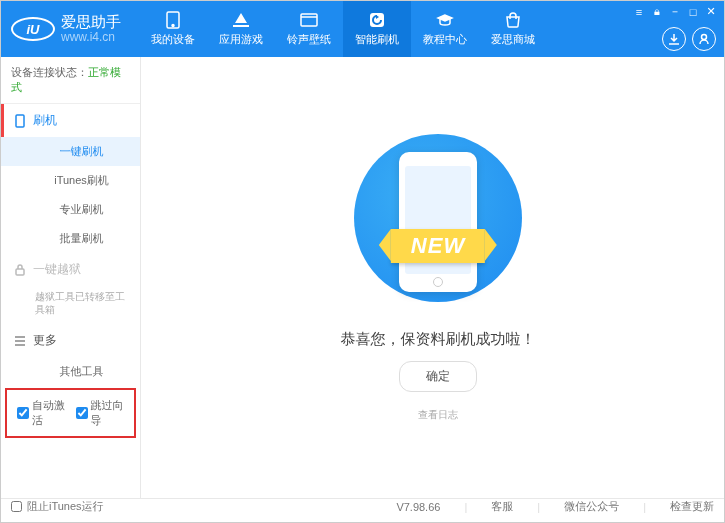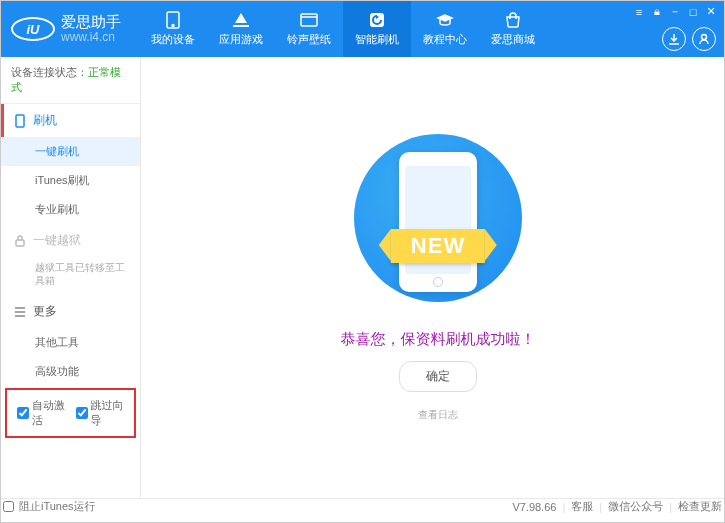--- a/index.html
+++ b/index.html
@@ -22,49 +22,49 @@
     .header-right { position: absolute; right: 8px; bottom: 6px; display: flex; gap: 6px; }
     .header-circle { width: 24px; height: 24px; border: 1.5px solid #fff; border-radius: 50%; display: flex; align-items: center; justify-content: center; color: #fff; cursor: pointer; }
     
     .main-area { display: flex; height: 441px; gap: 11px; }
     
     .sidebar { width: 140px; border-right: 1px solid #e8e8e8; display: flex; flex-direction: column; font-size: 12px; overflow: hidden; }
     .device-status { padding: 8px 10px; color: #666; font-size: 11px; border-bottom: 1px solid #eee; }
     .device-status .mode { color: #2ea82e; }
     .side-header { display: flex; align-items: center; gap: 6px; padding: 8px 12px; color: #555; font-size: 12px; cursor: pointer; }
     .side-header.primary { border-left: 3px solid #ef4444; color: #1e8bf0; padding-left: 9px; }
-    .side-item { padding: 7px 12px 7px 34px; color: #666; font-size: 11px; cursor: pointer; }
+    .side-item { padding: 7px 12px 7px 34px; color: #666; font-size: 11px; cursor: pointer; text-align: center; }
     .side-item.active { background: #e8f3fe; color: #1e8bf0; }
     .side-note { padding: 4px 12px 8px 34px; color: #aaa; font-size: 10px; line-height: 1.3; }
     .side-icon { width: 14px; height: 14px; display: inline-flex; align-items: center; justify-content: center; color: #999; }
     .side-icon.primary { color: #1e8bf0; }
     
     .checkbox-row { display: flex; gap: 10px; padding: 8px 10px; border: 2px solid #e03030; margin: 2px 4px; }
     .checkbox-item { display: flex; align-items: center; gap: 3px; font-size: 11px; color: #666; cursor: pointer; }
     .checkbox-item input { accent-color: #1e8bf0; width: 12px; height: 12px; }
     
     .content { flex: 1; display: flex; flex-direction: column; align-items: center; justify-content: center; background: #fff; position: relative; }
     .illustration { width: 220px; height: 170px; position: relative; margin-bottom: 12px; }
     .circle-bg { width: 168px; height: 168px; border-radius: 50%; background: radial-gradient(circle at 40% 35%, #3aaef5, #1e8bf0); position: absolute; left: 50%; top: 0; transform: translateX(-50%); }
     .phone-illus { width: 78px; height: 140px; background: #fff; border-radius: 10px; position: absolute; left: 50%; top: 18px; transform: translateX(-50%); box-shadow: 0 2px 8px rgba(0,0,0,0.15); }
     .phone-screen { position: absolute; top: 14px; left: 6px; right: 6px; bottom: 18px; background: #eaf4ff; border-radius: 3px; }
     .phone-home { position: absolute; bottom: 5px; left: 50%; transform: translateX(-50%); width: 10px; height: 10px; border: 1.5px solid #ccc; border-radius: 50%; }
-    .new-ribbon { position: absolute; left: 50%; top: 95px; transform: translateX(-50%); background: #ffd94a; color: #fff; font-weight: 900; font-size: 22px; padding: 4px 20px; letter-spacing: 1px; box-shadow: 0 2px 4px rgba(0,0,0,0.2); }
+    .new-ribbon { position: absolute; left: 50%; top: 95px; transform: translateX(-50%); background: #ffd94a; color: #fff; font-weight: 900; font-size: 22px; padding: 4px 20px; letter-spacing: 1px; box-shadow: 0 2px 4px rgba(0,0,0,0.2); font-style: italic; }
     .new-ribbon::before, .new-ribbon::after { content: ''; position: absolute; top: 0; border-style: solid; }
     .new-ribbon::before { left: -12px; border-width: 16px 12px 16px 0; border-color: transparent #ffd94a transparent transparent; }
     .new-ribbon::after { right: -12px; border-width: 16px 0 16px 12px; border-color: transparent transparent transparent #ffd94a; }
     
-    .success-msg { font-size: 15px; color: #a21caf; margin: 14px 0 12px; }
+    .success-msg { font-size: 15px; color: #404040; margin: 14px 0 12px; }
     .confirm-btn { border: 1px solid #ddd; background: #fff; padding: 6px 26px; font-size: 12px; color: #555; cursor: pointer; border-radius: 12px; }
     .log-link { color: #aaa; font-size: 10px; margin-top: 16px; cursor: pointer; }
     
-    .footer { height: 16px; border-top: 1px solid #e8e8e8; display: flex; align-items: center; padding: 0 2px; font-size: 11px; color: #777; }
+    .footer { height: 16px; border-top: 1px solid #e8e8e8; display: flex; align-items: center; padding: 0 10px; font-size: 11px; color: #777; }
     .footer-left { display: flex; align-items: center; gap: 5px; }
     .footer-left input { width: 11px; height: 11px; }
-    .footer-right { margin-left: auto; display: flex; align-items: center; gap: 6px; }
+    .footer-right { margin-left: auto; display: flex; align-items: center; gap: 24px; }
     .footer-sep { color: #ddd; }
     .footer-item { cursor: pointer; }
   </style>
 </head>
 <body>
 
 <div class="header">
   <div class="logo-section">
     <div class="logo">iU</div>
     <div>
@@ -160,20 +160,21 @@
       <span class="side-icon primary">
           <svg width="10" height="14" viewBox="0 0 10 14" fill="none" stroke="#1e8bf0" stroke-width="1.5">
             <rect x="1" y="1" width="8" height="12" rx="1"></rect>
           </svg>
         </span>
       <span>刷机</span>
     </div>
     <div class="side-item active">一键刷机</div>
     <div class="side-item">iTunes刷机</div>
     <div class="side-item">专业刷机</div>
+    <div class="side-item">批量刷机</div>
 
     <div class="side-header">
       <span class="side-icon">
           <svg width="12" height="12" viewBox="0 0 12 12" fill="none" stroke="#bbb" stroke-width="1.5">
             <rect x="2" y="5" width="8" height="6" rx="1"></rect>
             <path d="M4 5 V3 a2 2 0 0 1 4 0 v2"></path>
           </svg>
         </span>
       <span style="color:#bbb">一键越狱</span>
     </div>
@@ -181,21 +182,20 @@
 
     <div class="side-header">
       <span class="side-icon">
           <svg width="12" height="10" viewBox="0 0 12 10" fill="none" stroke="#888" stroke-width="1.5">
             <path d="M1 1 h10 M1 5 h10 M1 9 h10"></path>
           </svg>
         </span>
       <span>更多</span>
     </div>
     <div class="side-item">其他工具</div>
-    <div class="side-item">高级功能</div>
 
     <div class="checkbox-row">
       <label class="checkbox-item">
         <input type="checkbox" checked="" style="">
         <span>自动激活</span>
       </label>
       <label class="checkbox-item">
         <input type="checkbox" checked="" style="">
         <span>跳过向导</span>
       </label>

